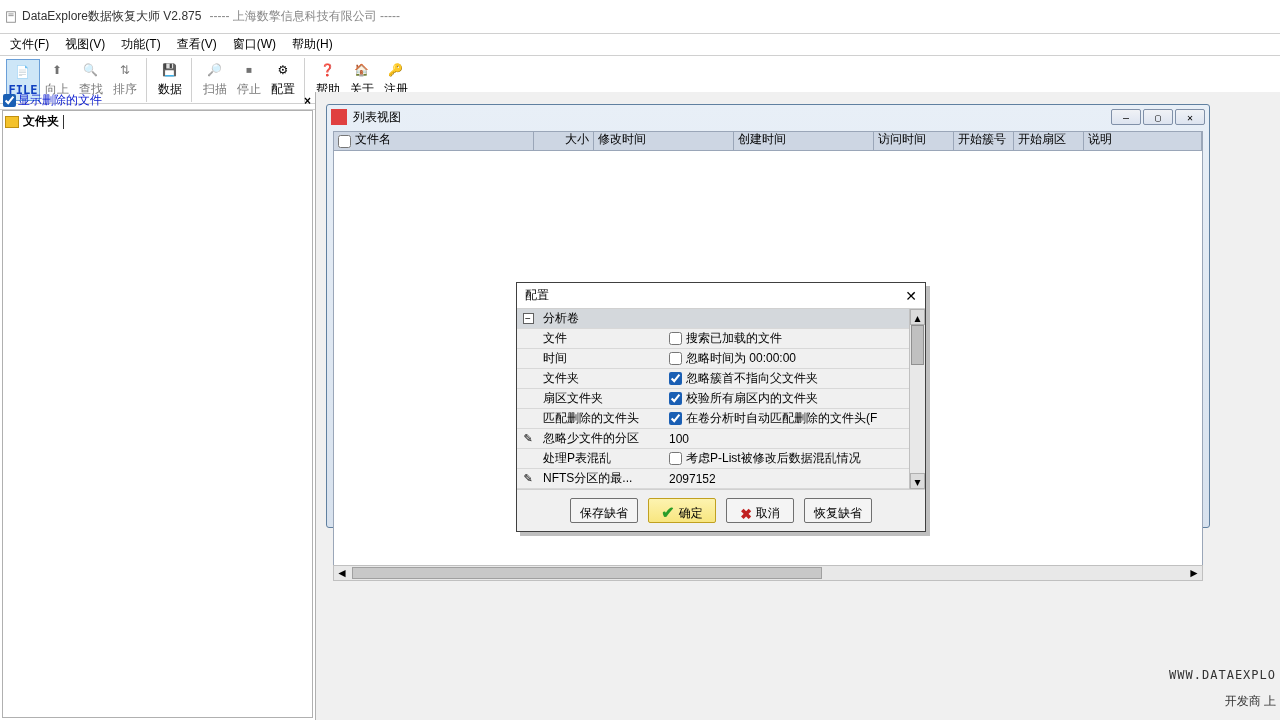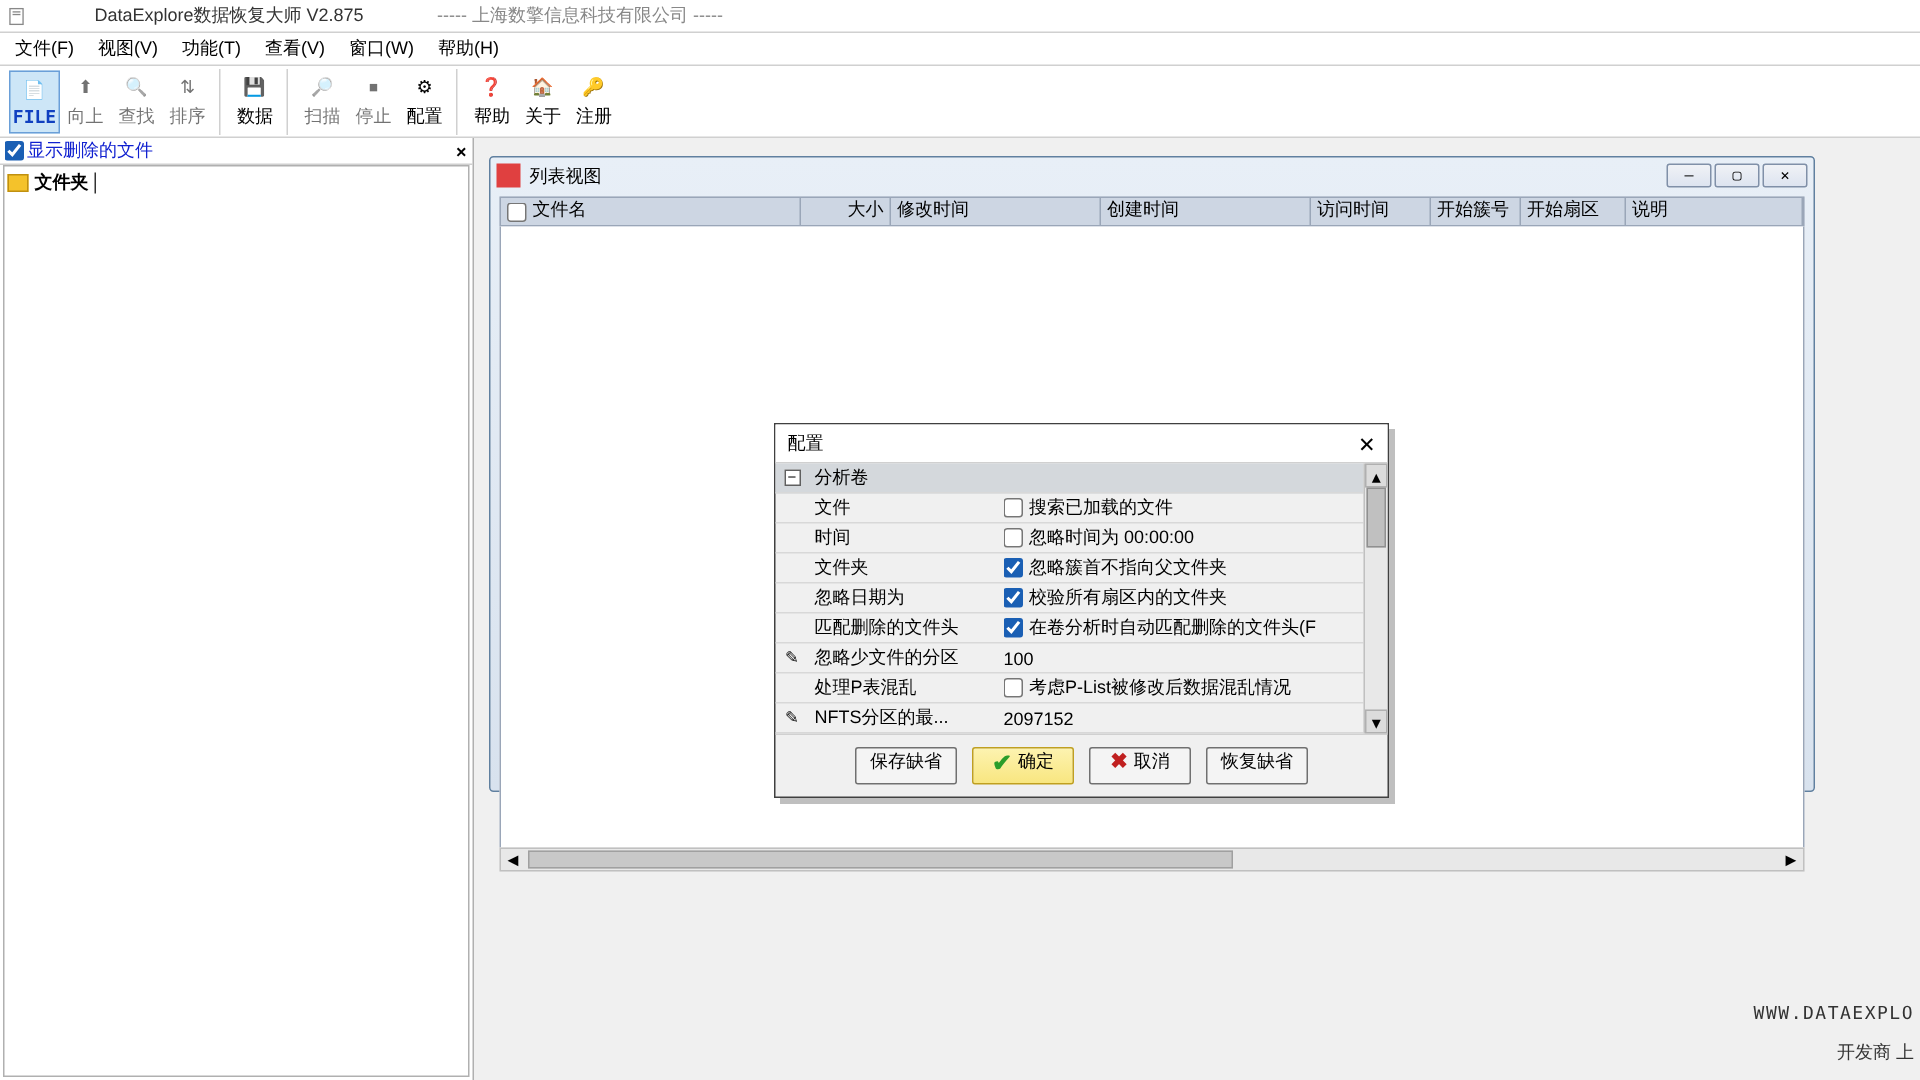--- a/index.html
+++ b/index.html
@@ -1,19 +1,19 @@
 <!DOCTYPE html>
 <html><head>
 <meta charset="utf-8">
 <style>
 * { margin: 0; padding: 0; box-sizing: border-box; font-family: "SimSun", "宋体", sans-serif; font-size: 12px; }
 body { background: #fff; width: 1280px; height: 720px; overflow: hidden; position: relative; }
 
 
-.titlebar { height: 22px; display: flex; align-items: center; padding-left: 4px; border-bottom: 1px solid #d0d0d0; gap: 41px; }
+.titlebar { height: 34px; display: flex; align-items: center; padding-left: 4px; border-bottom: 1px solid #d0d0d0; }
 .titlebar .app-icon { width: 14px; height: 14px; margin-right: 4px; }
 .titlebar .title { color: #333; }
 .titlebar .secondary { color: #888; margin-left: 8px; }
 
 
 .menubar { height: 22px; display: flex; align-items: flex-start; border-bottom: 1px solid #d0d0d0; padding-left: 2px; }
 .menubar .menu-item { padding: 2px 8px; cursor: default; }
 
 
 .toolbar { height: 48px; display: flex; align-items: center; border-bottom: 1px solid #d0d0d0; padding-left: 6px; gap: 2px; }
@@ -63,21 +63,21 @@
 .dlg-row { display:flex; height:20px; align-items:center; border-bottom:1px solid #d8d8d8; }
 .dlg-row.group { background:#d4d8dc; }
 .dlg-row .rc0{width:22px;display:flex;justify-content:center}
 .dlg-row .rc1{width:126px;padding-left:4px}
 .dlg-row .rc2{flex:1;padding-left:4px;display:flex;align-items:center}
 .dlg-row .rc2 input[type=checkbox]{margin-right:4px;accent-color:#1a5fb4;}
 .dlg-scroll { width:16px; background:#e8e8e8; border-left:1px solid #c0c0c0; position:relative; }
 .dlg-scroll .sarrow{height:16px;text-align:center;line-height:16px;cursor:default;background:#dcdcdc;border:1px solid #b0b0b0}
 .dlg-scroll .sthumb{position:absolute;top:16px;left:1px;right:1px;height:40px;background:#c0c0c0;border:1px solid #909090}
 .dlg-buttons { height:42px; display:flex; justify-content:center; align-items:center; gap:10px; border-top:1px solid #d0d0d0; }
-.dlg-btn { min-width:68px; height:25px; border:1px solid #707070; background:#f4f4f4; display:flex; align-items:flex-start; justify-content:center; gap:4px; cursor:default; border-radius:2px; padding:0 8px; }
+.dlg-btn { min-width:68px; height:25px; border:1px solid #707070; background:#f4f4f4; display:flex; align-items:flex-end; justify-content:center; gap:4px; cursor:default; border-radius:2px; padding:0 8px; }
 .dlg-btn.primary { background: linear-gradient(#fdf3b0,#f8e680); border-color:#c0a020; }
 .dlg-btn .chk{color:#2a9d2a;font-weight:bold;font-size:16px}
 .dlg-btn .x{color:#c02020;font-weight:bold;font-size:14px}
 .expand-box{width:11px;height:11px;border:1px solid #606060;background:#fff;display:flex;align-items:center;justify-content:center;font-size:10px;line-height:1}
 .pencil-icon{font-size:11px}
 
 .footer { position:absolute; right:4px; bottom:38px; font-family:monospace; letter-spacing:1px; color:#333; }
 .footer2 { position:absolute; right:4px; bottom:10px; color:#333; }
 </style>
 </head>
@@ -245,21 +245,21 @@
           <div class="dlg-row">
             <span class="rc0"></span>
             <span class="rc1">文件夹</span>
             <span class="rc2">
               <input type="checkbox" checked="" style="">
               <span>忽略簇首不指向父文件夹</span>
             </span>
           </div>
           <div class="dlg-row">
             <span class="rc0"></span>
-            <span class="rc1">忽略日期为</span>
+            <span class="rc1">扇区文件夹</span>
             <span class="rc2">
               <input type="checkbox" checked="" style="">
               <span>校验所有扇区内的文件夹</span>
             </span>
           </div>
           <div class="dlg-row">
             <span class="rc0"></span>
             <span class="rc1">匹配删除的文件头</span>
             <span class="rc2">
               <input type="checkbox" checked="" style="">

